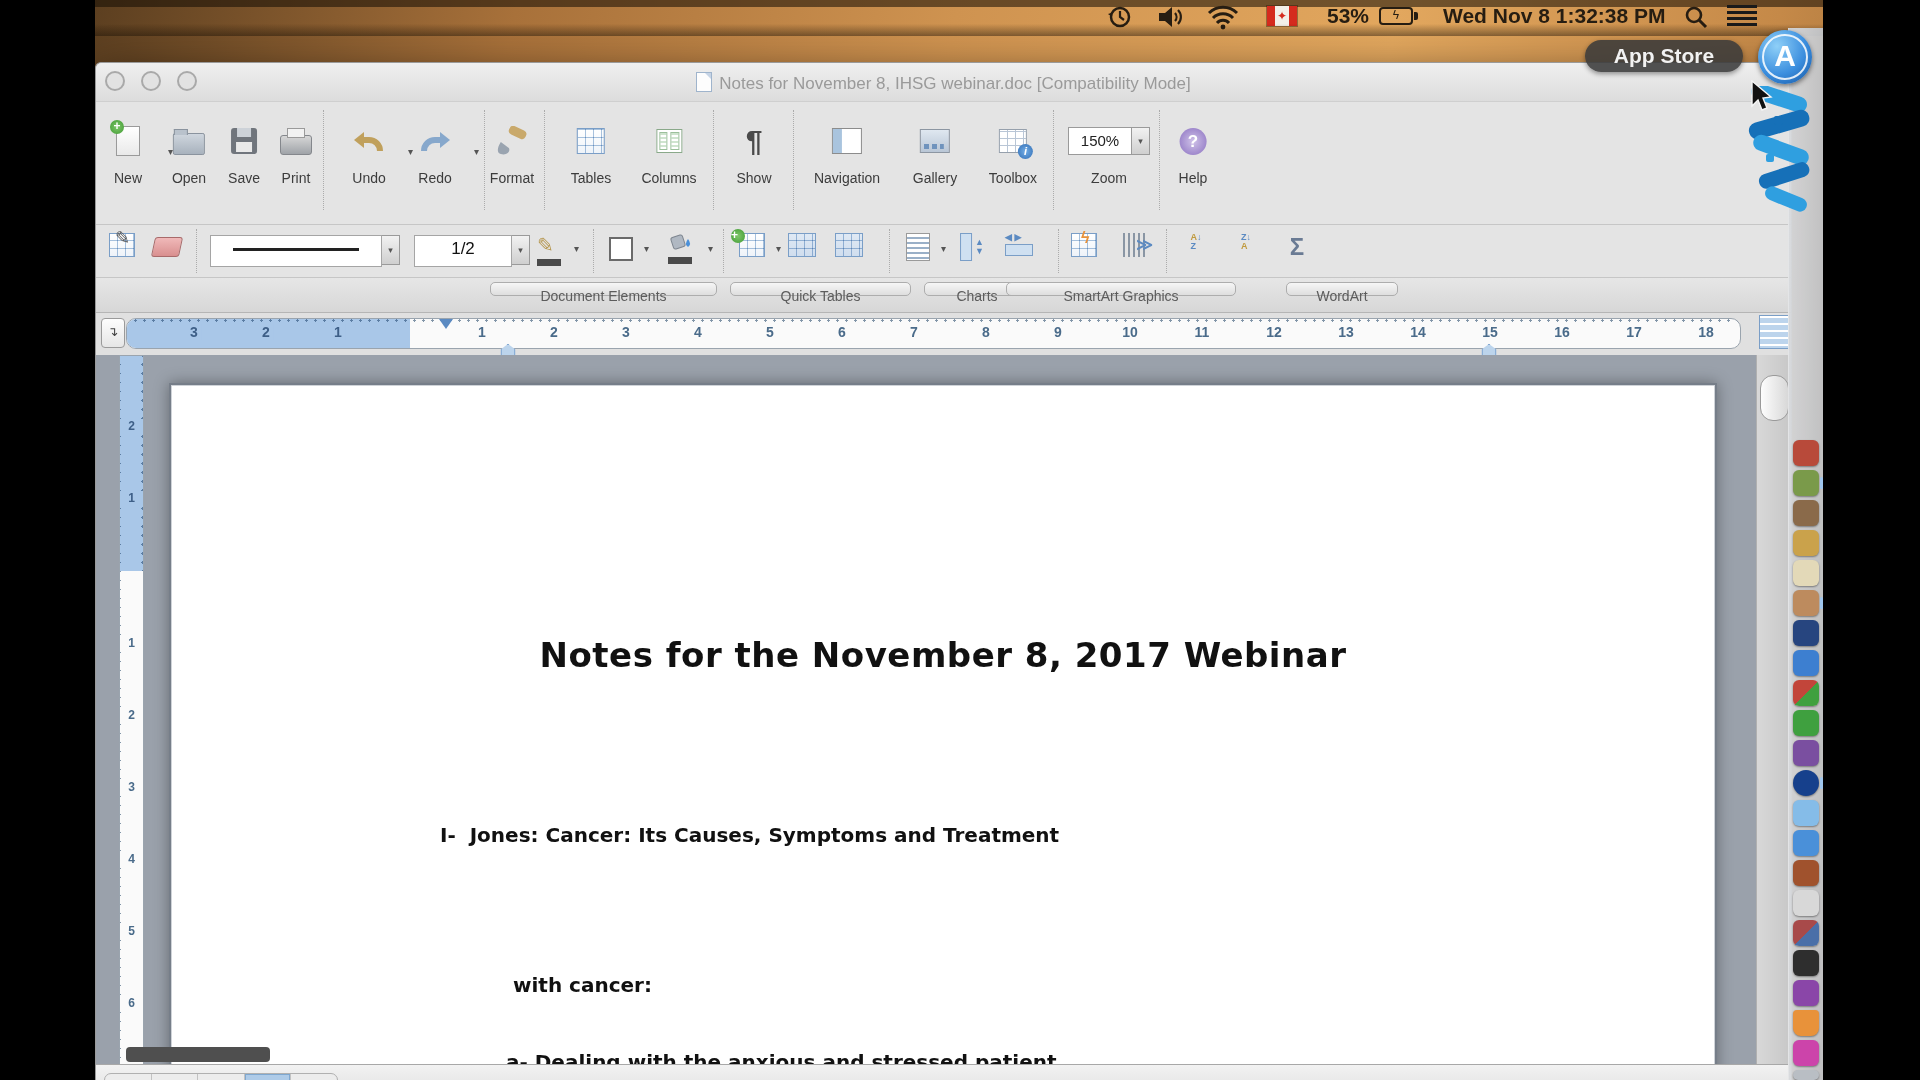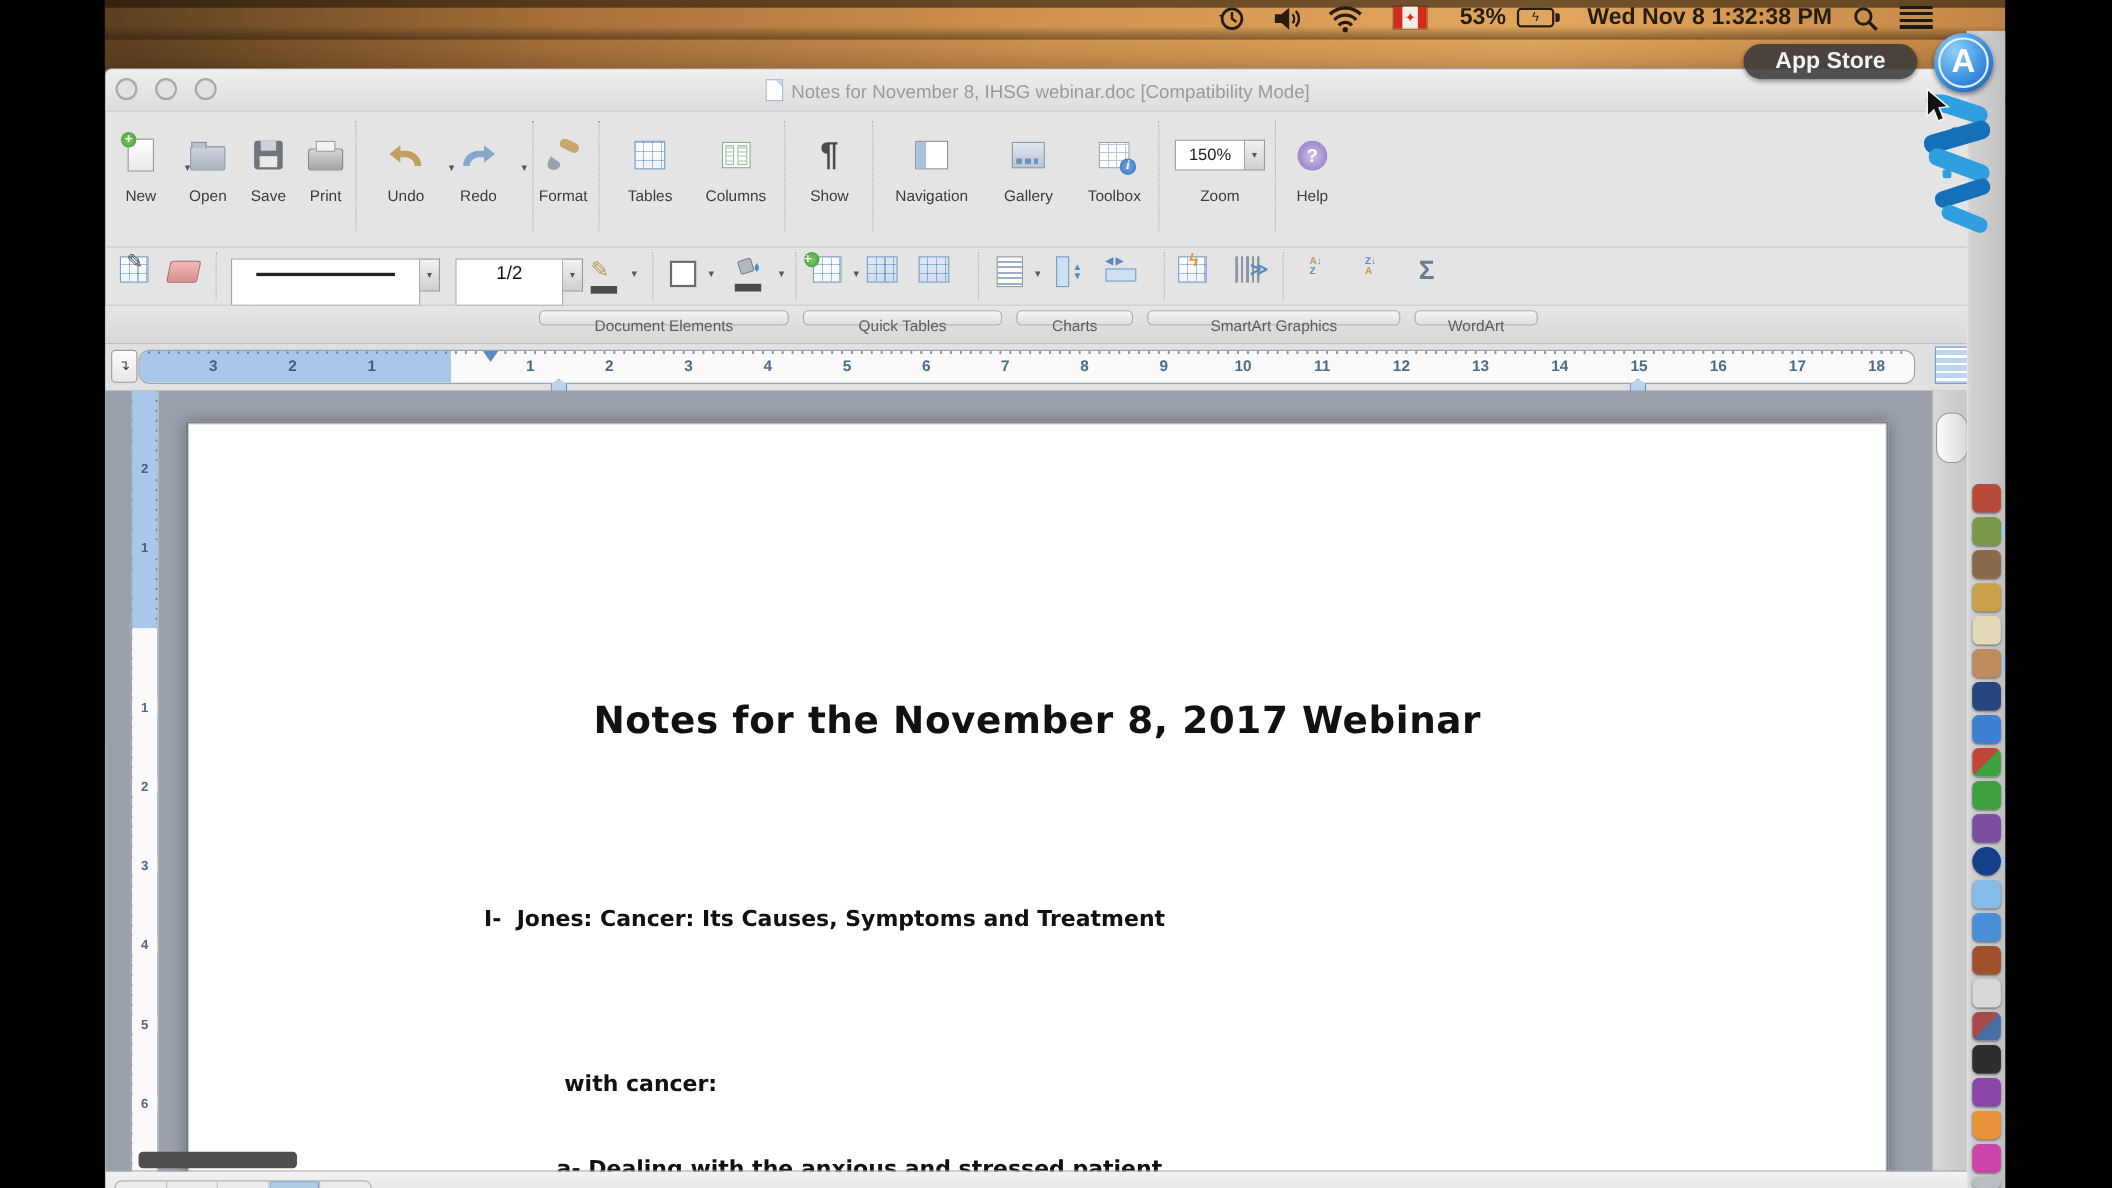--- a/index.html
+++ b/index.html
@@ -58,21 +58,21 @@
   .tbxic:after{content:"i";position:absolute;right:-7px;bottom:-7px;width:15px;height:15px;border-radius:50%;
     background:radial-gradient(#74aee6,#2f6cb4);color:#fff;font-size:11px;font-weight:bold;line-height:15px;text-align:center;font-style:italic;}
   .zoombox{width:62px;height:26px;background:#fff;border:1px solid #9a9a9a;font-size:15px;color:#222;
     line-height:26px;text-align:center;display:inline-block;}
   .dropbtn{width:17px;height:26px;background:linear-gradient(#f2f2f2,#cfcfcf);border:1px solid #9a9a9a;border-left:none;
     display:inline-block;font-size:9px;color:#555;line-height:26px;text-align:center;vertical-align:top;}
   .helpic{width:27px;height:27px;border-radius:50%;background:radial-gradient(#cfc2e8,#8a6fc0);
     color:#fff;font-weight:bold;font-size:17px;line-height:27px;text-align:center;}
   #tb2{position:absolute;left:0;top:162px;width:100%;height:52px;border-bottom:1px solid #c6c6c6;}
   .tb2i{position:absolute;top:8px;transform:translateX(-50%);}
-  .whitebox{background:#fff;border:1px solid #a5a5a5;height:43px;box-sizing:border-box;position:absolute;top:10px;}
+  .whitebox{background:#fff;border:1px solid #a5a5a5;height:32px;box-sizing:border-box;position:absolute;top:10px;}
   .colorbar{width:24px;height:7px;background:#4a4a4a;margin-top:2px;}
   .sq-border{width:20px;height:20px;border:2px solid #6a6a6a;background:#fff;margin-top:4px;}
   .mini{font-size:9px;line-height:9px;font-weight:bold;}
   
   #tabrow{position:absolute;left:0;top:215px;width:100%;height:34px;background:linear-gradient(#e6e6e6,#d7d7d7);border-bottom:1px solid #b5b5b5;}
   .tab{position:absolute;top:4px;height:14px;border:1px solid #adadad;border-radius:5px;
     background:linear-gradient(#f6f6f6,#dedede);color:#5c5c5c;font-size:14px;line-height:26px;text-align:center;box-sizing:border-box;}
   
   #rulerrow{position:absolute;left:0;top:250px;width:100%;height:42px;background:#e0e0e0;}
   #cornerbtn{position:absolute;left:5px;top:5px;width:22px;height:28px;background:linear-gradient(#fdfdfd,#e6e6e6);
@@ -363,21 +363,21 @@
       <div class="tb2i" style="left:1150px">
           <div class="mini"><span style="color:#5b8ac2;">Z</span><span style="color:#5b8ac2;">↓</span><br><span style="color:#c09a3e;">A</span></div>
         </div>
       <div class="tb2i" style="left:1201px"><span style="font-size:24px;color:#6a7b94;font-weight:bold;">Σ</span></div>
     </div>
 
     <div id="tabrow">
       <div class="tab" style="left:394px;width:227px;">Document Elements</div>
       <div class="tab" style="left:634px;width:181px;">Quick Tables</div>
       <div class="tab" style="left:828px;width:106px;">Charts</div>
-      <div class="tab" style="left:947px;width:230px;">SmartArt Graphics</div>
+      <div class="tab" style="left:910px;width:230px;">SmartArt Graphics</div>
       <div class="tab" style="left:1190px;width:112px;">WordArt</div>
     </div>
 
     <div id="rulerrow">
       <div id="cornerbtn">↴</div>
       <div id="hruler">
         <div id="hruler-blue"></div>
         <span class="rnum b" style="left:67px">3</span>
         <span class="rnum b" style="left:139px">2</span>
         <span class="rnum b" style="left:211px">1</span>

